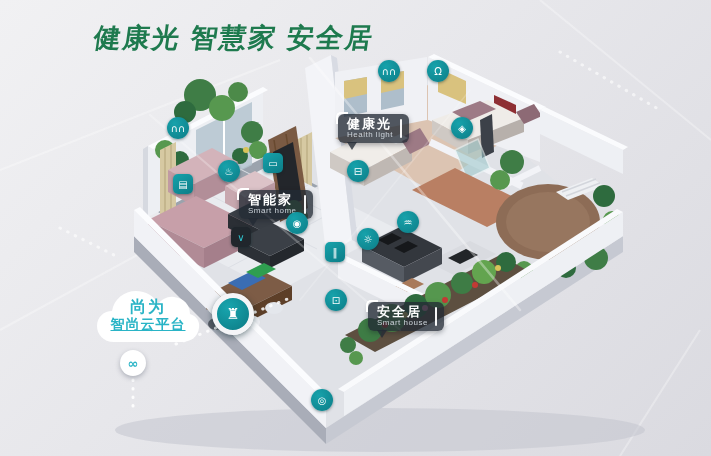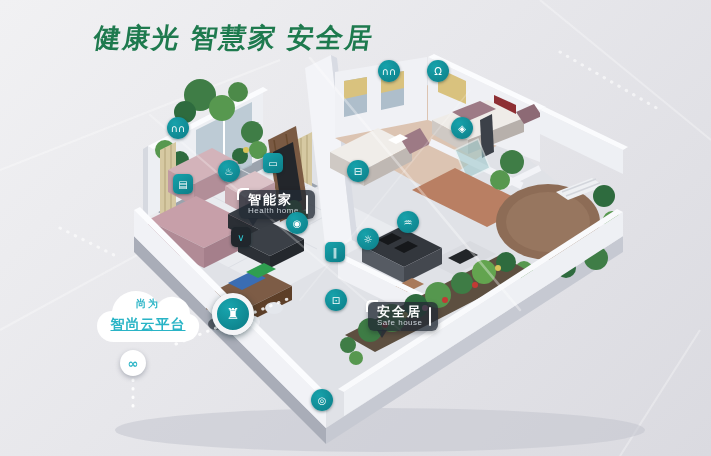--- a/index.html
+++ b/index.html
@@ -25,21 +25,21 @@
   .callout .c-bar{position:absolute;right:7px;top:5px;bottom:5px;width:2px;background:#fff;opacity:.95;border-radius:1px;}
   .callout .c-corner{position:absolute;left:-2px;top:-2px;width:10px;height:10px;
     border-left:2px solid #fff;border-top:2px solid #fff;border-radius:5px 0 0 0;}
   .callout .c-tail{position:absolute;left:9px;bottom:-7px;width:0;height:0;
     border-left:5px solid transparent;border-right:5px solid transparent;
     border-top:8px solid rgba(35,42,52,.78);}
   
   .cloud{position:absolute;left:94px;top:284px;width:108px;height:72px;}
   .cloud svg{position:absolute;left:0;top:0;}
   .cloud .t{position:absolute;left:0;right:0;text-align:center;color:#2ab4c6;font-weight:bold;}
-  .cloud .t1{top:13px;font-size:10px;letter-spacing:2px;}
+  .cloud .t1{top:13px;font-size:16px;letter-spacing:2px;}
   .cloud .t2{top:32px;font-size:14px;letter-spacing:1px;text-decoration:underline;}
   
   .io{
     position:absolute;transform:translate(-50%,-50%);
     display:flex;align-items:center;justify-content:center;
     color:#fff;box-shadow:0 1px 3px rgba(10,40,45,.45);
     font-family:"DejaVu Sans",sans-serif;
   }
   .io.circle{width:22px;height:22px;border-radius:50%;
     background:radial-gradient(circle at 35% 30%,#17a2ab,#0c7d87);font-size:10px;}
@@ -259,32 +259,39 @@
     <g stroke="#ffffff" stroke-width="3" stroke-linecap="round" stroke-dasharray="0.5 8">
       <line x1="133" y1="380" x2="133" y2="412" opacity="0.95"></line>
       <line x1="176" y1="344" x2="290" y2="298" opacity="0.85"></line>
       <line x1="60" y1="228" x2="120" y2="258" opacity="0.6"></line>
       <line x1="560" y1="52" x2="660" y2="110" opacity="0.6"></line>
     </g>
   </svg>
 
   <h1 class="title">健康光 智慧家 安全居</h1>
 
-
-  <div class="callout" style="left:239px;top:190px">
-    <div class="c-zh">智能家</div>
-    <div class="c-en">Health home</div>
+  <div class="callout" style="left:338px;top:114px">
+    <div class="c-zh">健康光</div>
+    <div class="c-en">Health light</div>
     <span class="c-bar"></span>
     <span class="c-corner"></span>
     <span class="c-tail"></span>
   </div>
 
+  <div class="callout" style="left:239px;top:190px">
+    <div class="c-zh">智能家</div>
+    <div class="c-en">Smart home</div>
+    <span class="c-bar"></span>
+    <span class="c-corner"></span>
+    <span class="c-tail"></span>
+  </div>
+
   <div class="callout" style="left:368px;top:302px">
     <div class="c-zh">安全居</div>
-    <div class="c-en">Safe house</div>
+    <div class="c-en">Smart house</div>
     <span class="c-bar"></span>
     <span class="c-corner"></span>
     <span class="c-tail"></span>
   </div>
 
   <div class="cloud">
     <svg width="108" height="72" viewBox="0 0 108 72">
       <path d="M20,58 C9,58 3,50 3,42 C3,33 10,27 18,27 C20,15 30,7 42,7 C52,7 60,12 64,20
                C68,15 74,12 80,13 C90,14 96,21 96,30 C103,32 106,38 105,44 C104,53 96,58 88,58 Z" fill="#ffffff" opacity="0.97"></path>
     </svg>

